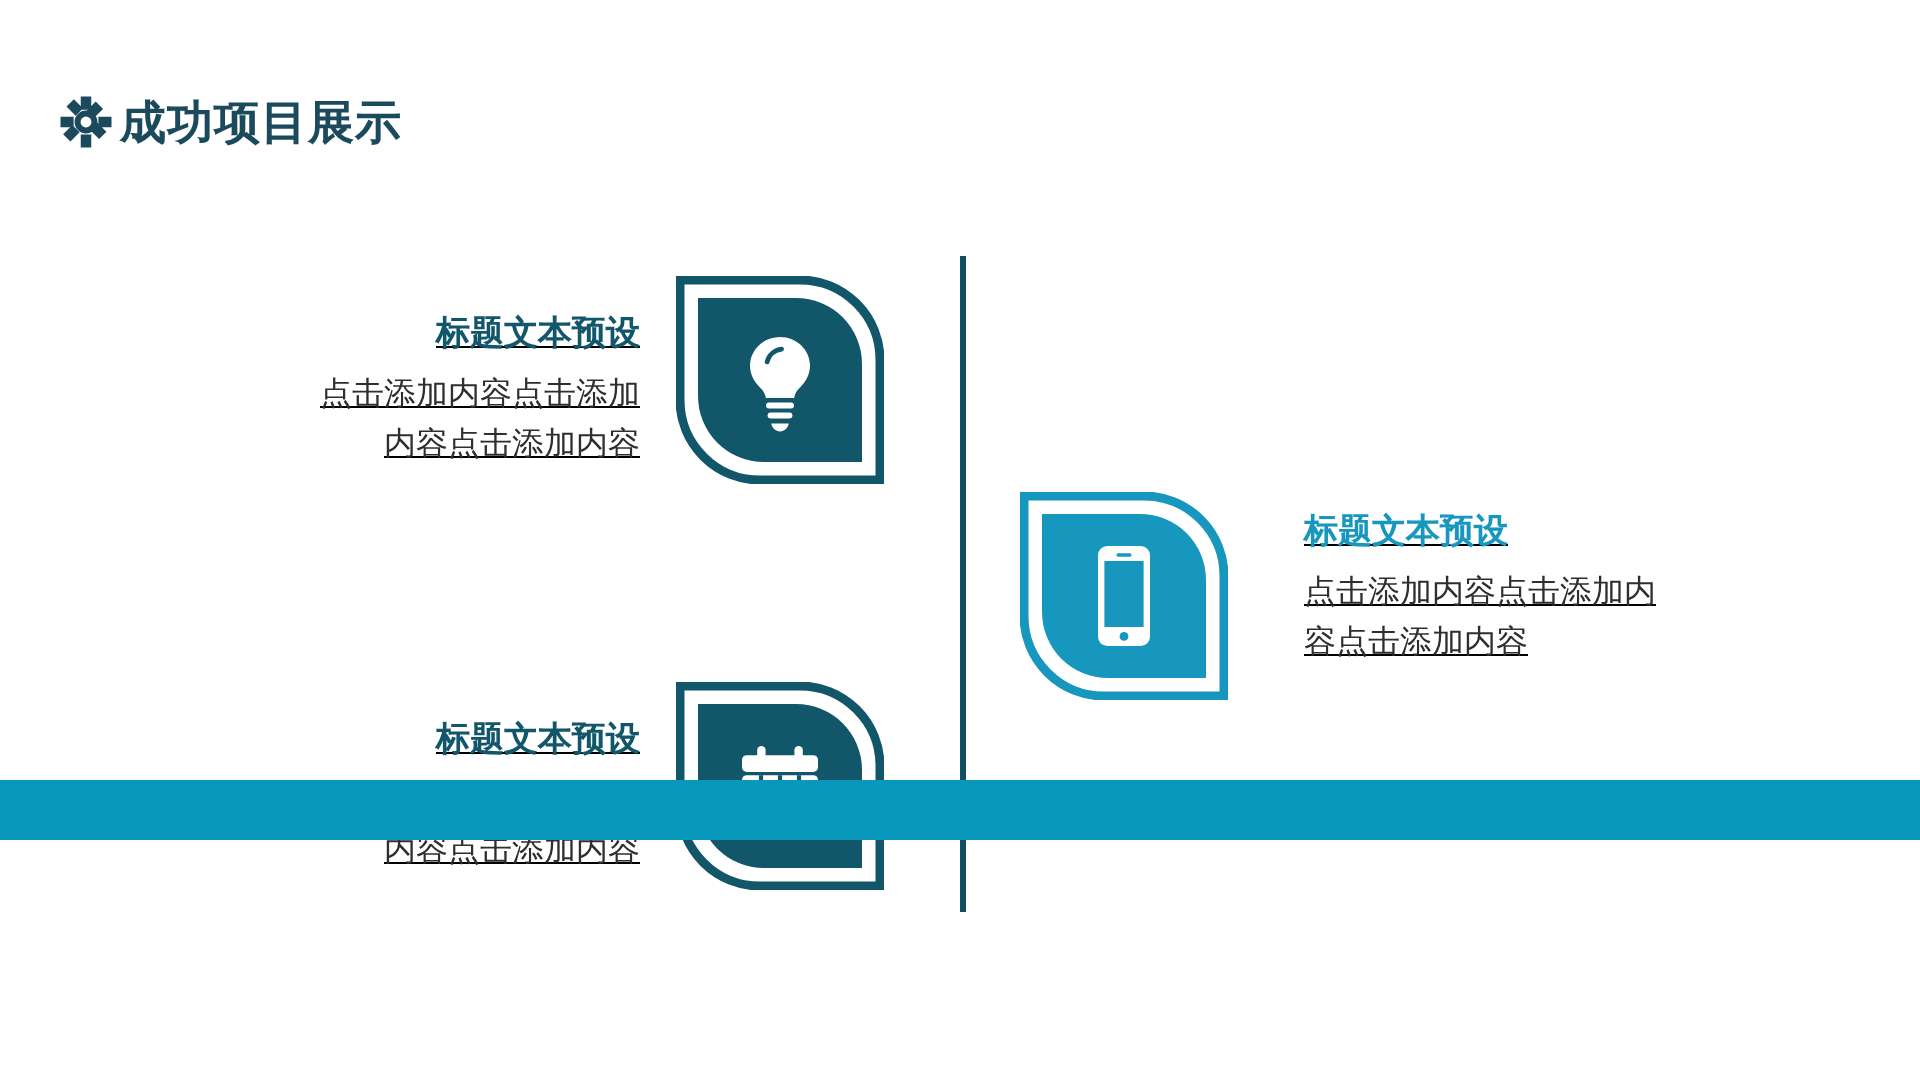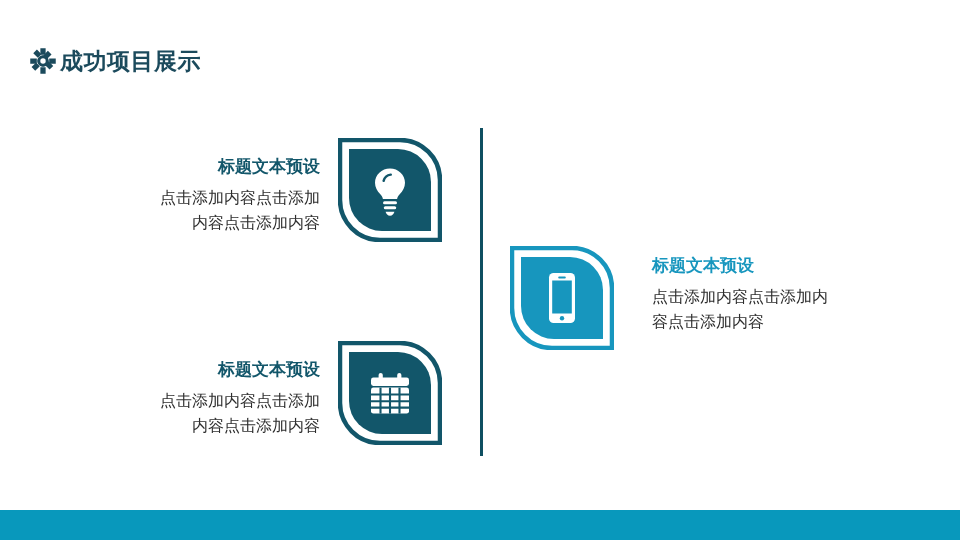--- a/index.html
+++ b/index.html
@@ -11,21 +11,21 @@
     height: 540px;
     background: #ffffff;
     font-family: "Liberation Sans", "DejaVu Sans", sans-serif;
     overflow: hidden;
     position: relative;
   }
   .slide {
     position: absolute;
     inset: 0;
     width: 960px;
-    height: 540px;
+    height: 420px;
     background: #ffffff;
   }
 
   
   .header {
     position: absolute;
     left: 28px;
     top: 46px;
     display: flex;
     align-items: center;
@@ -64,20 +64,21 @@
   }
   .leaf-badge svg {
     display: block;
     width: 104px;
     height: 104px;
   }
 
   
   .block {
     position: absolute;
+    text-decoration: underline;
   }
   .block-title {
     font-size: 17px;
     font-weight: bold;
     line-height: 1.2;
     margin: 0 0 9px 0;
     white-space: nowrap;
   }
   .block-body {
     font-size: 16px;

